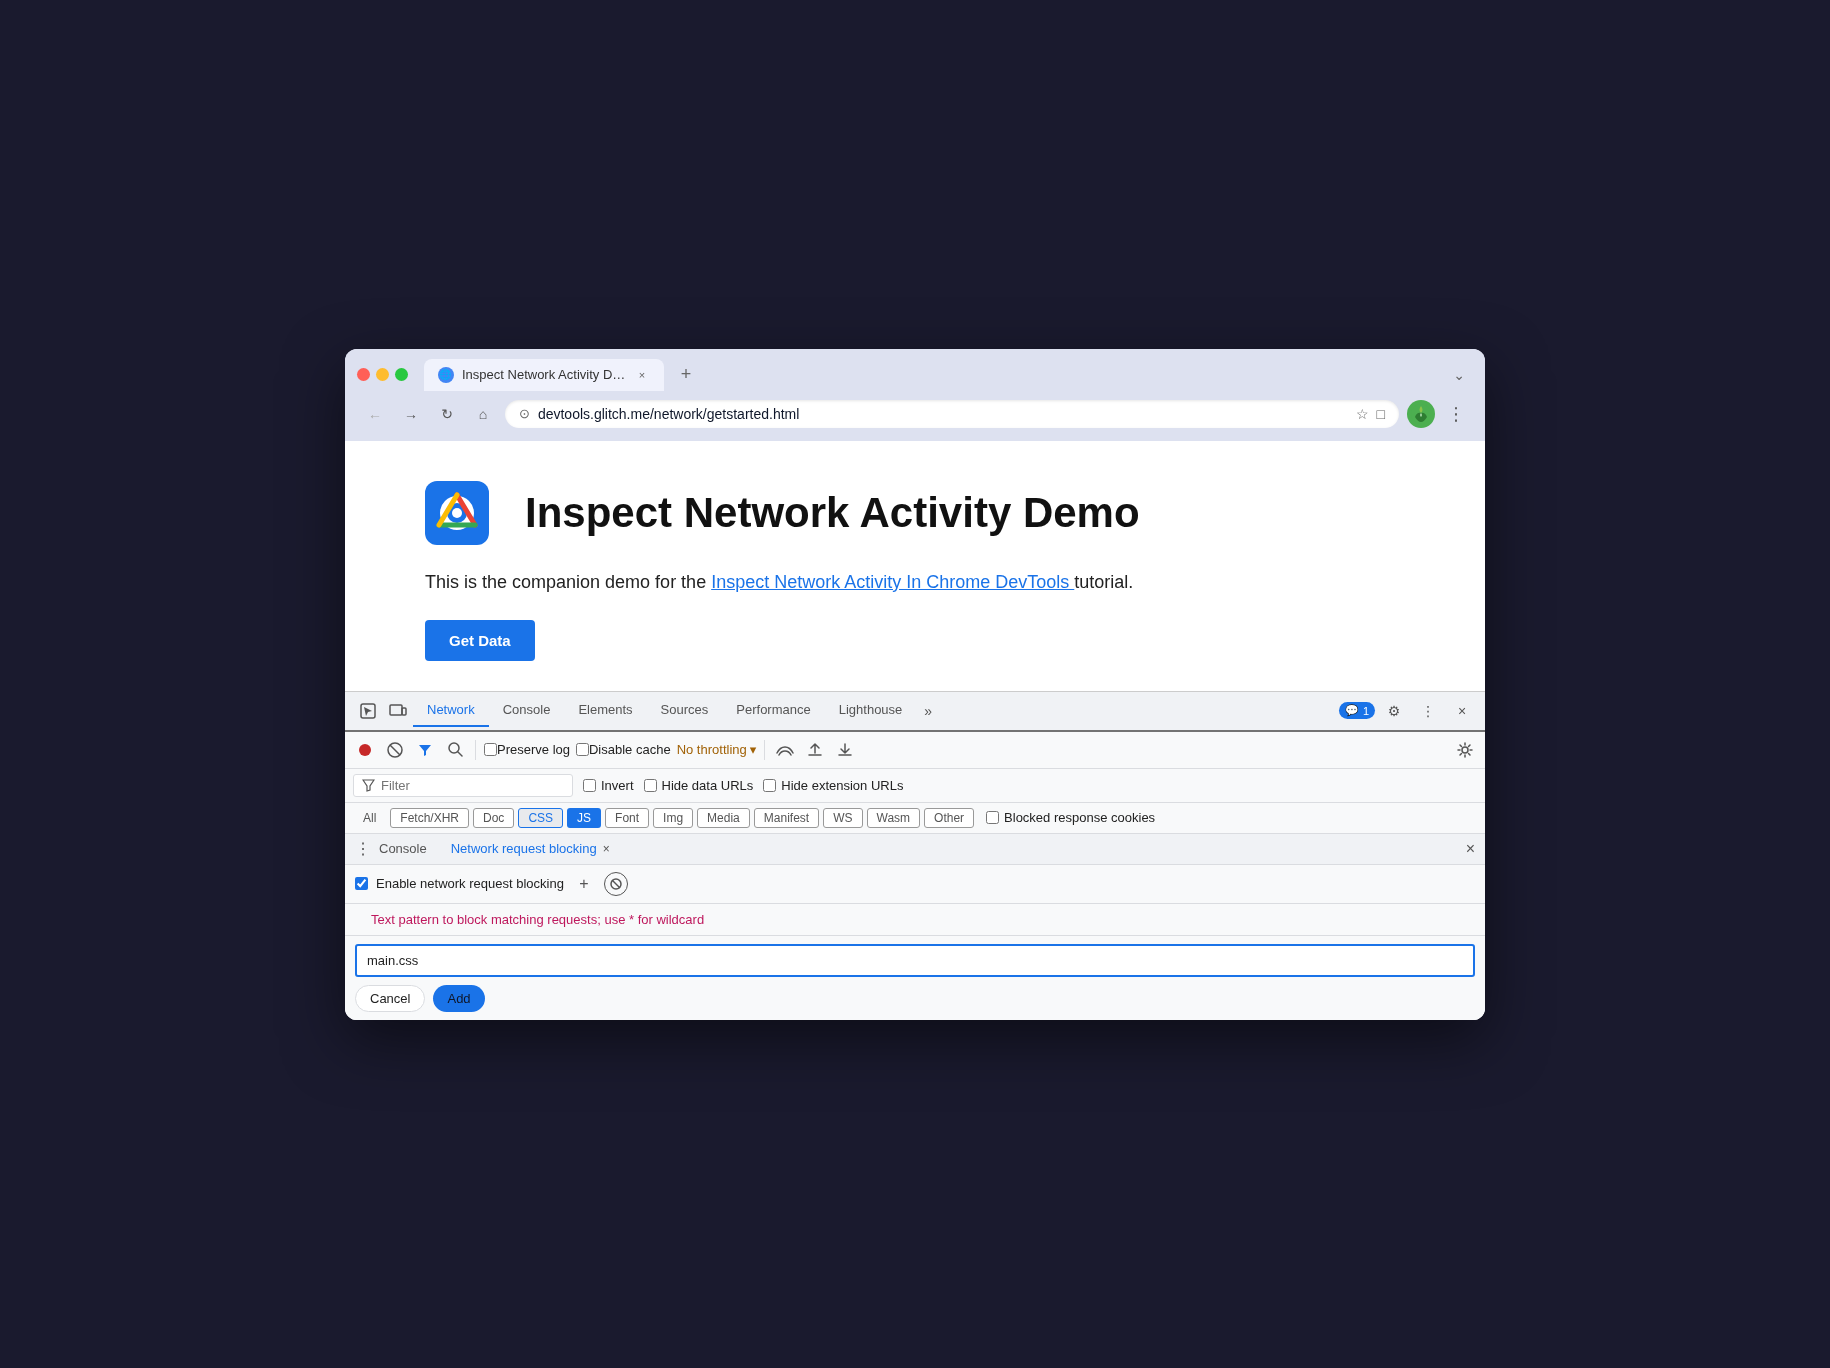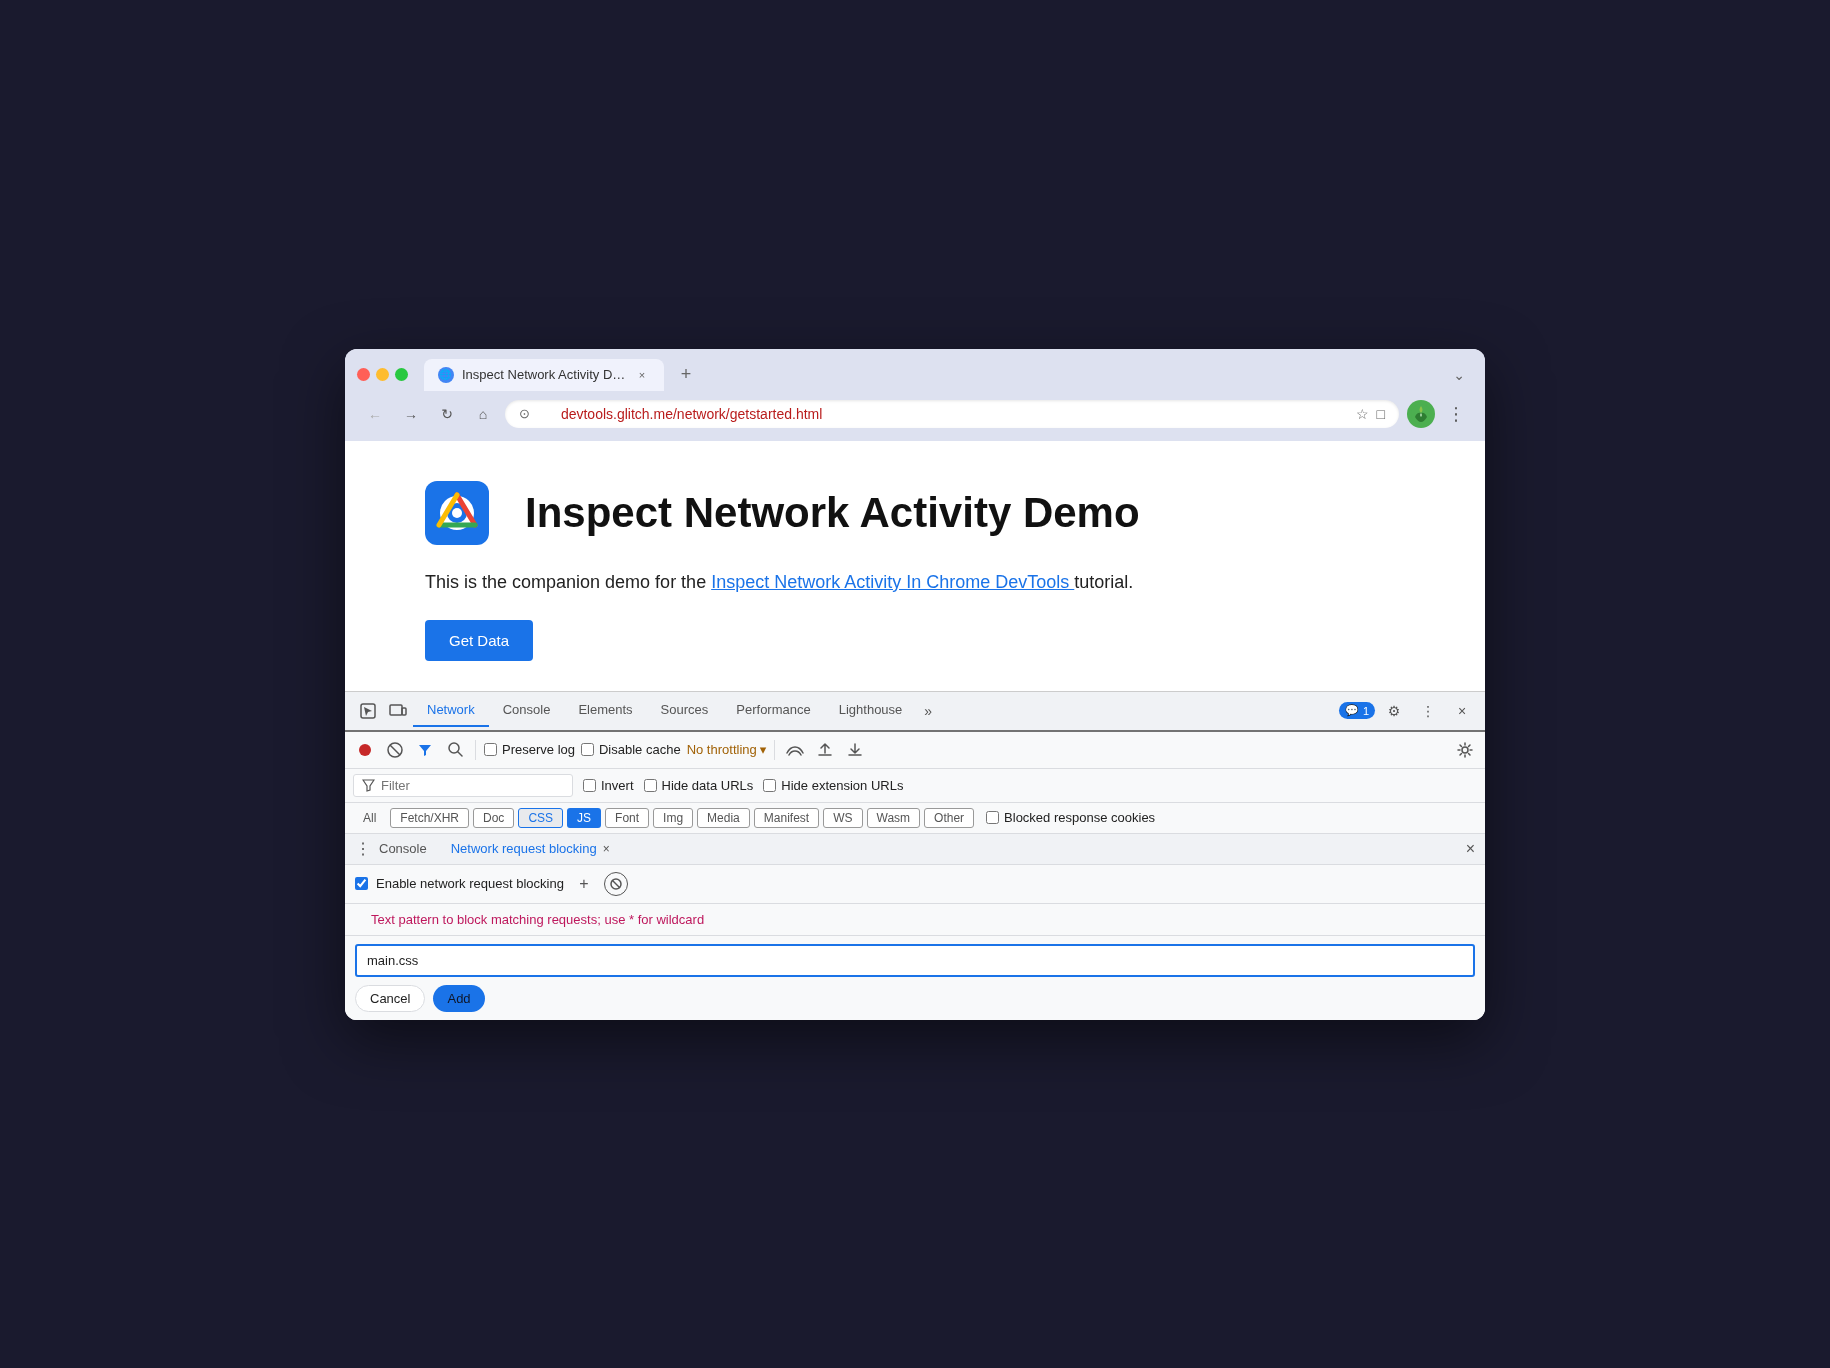--- a/index.html
+++ b/index.html
@@ -132,23 +132,22 @@
       align-items: center;
       gap: 8px;
       box-shadow: inset 0 1px 3px rgba(0,0,0,0.1);
     }
     .url-icon {
       color: #666;
       font-size: 13px;
     }
     .url-text {
       font-size: 14px;
-      color: #b91c1c;
+      color: #0f172a;
       flex: 1;
-      margin-left: 23px;
     }
     .url-star, .url-ext {
       color: #666;
       font-size: 14px;
     }
     .profile-icon {
       width: 28px;
       height: 28px;
       border-radius: 50%;
       background: #4caf50;
@@ -196,21 +195,21 @@
       color: #1a73e8;
       text-decoration: underline;
     }
     .get-data-btn {
       background: #1a73e8;
       color: white;
       border: none;
       padding: 12px 24px;
       border-radius: 4px;
       font-size: 15px;
-      font-weight: 400;
+      font-weight: 700;
       cursor: pointer;
     }
     
     .devtools {
       background: #f8f9fa;
       border-top: 1px solid #ccc;
     }
     .devtools-tabs {
       background: #f0f2f5;
       border-bottom: 2px solid #737373;
@@ -276,21 +275,20 @@
       color: #555;
       cursor: pointer;
       font-size: 14px;
     }
     .nt-btn.red { color: #c62828; }
     .nt-btn.blue { color: #1a73e8; }
     .nt-divider { width: 1px; height: 20px; background: #dadce0; margin: 0 2px; }
     .nt-checkbox-label {
       display: flex;
       align-items: center;
-      gap: 5px;
       font-size: 13px;
       color: #222;
       cursor: pointer;
     }
     .nt-checkbox-label input[type=checkbox] { cursor: pointer; }
     .throttle-select {
       background: transparent;
       border: none;
       font-size: 13px;
       color: #a16207;

